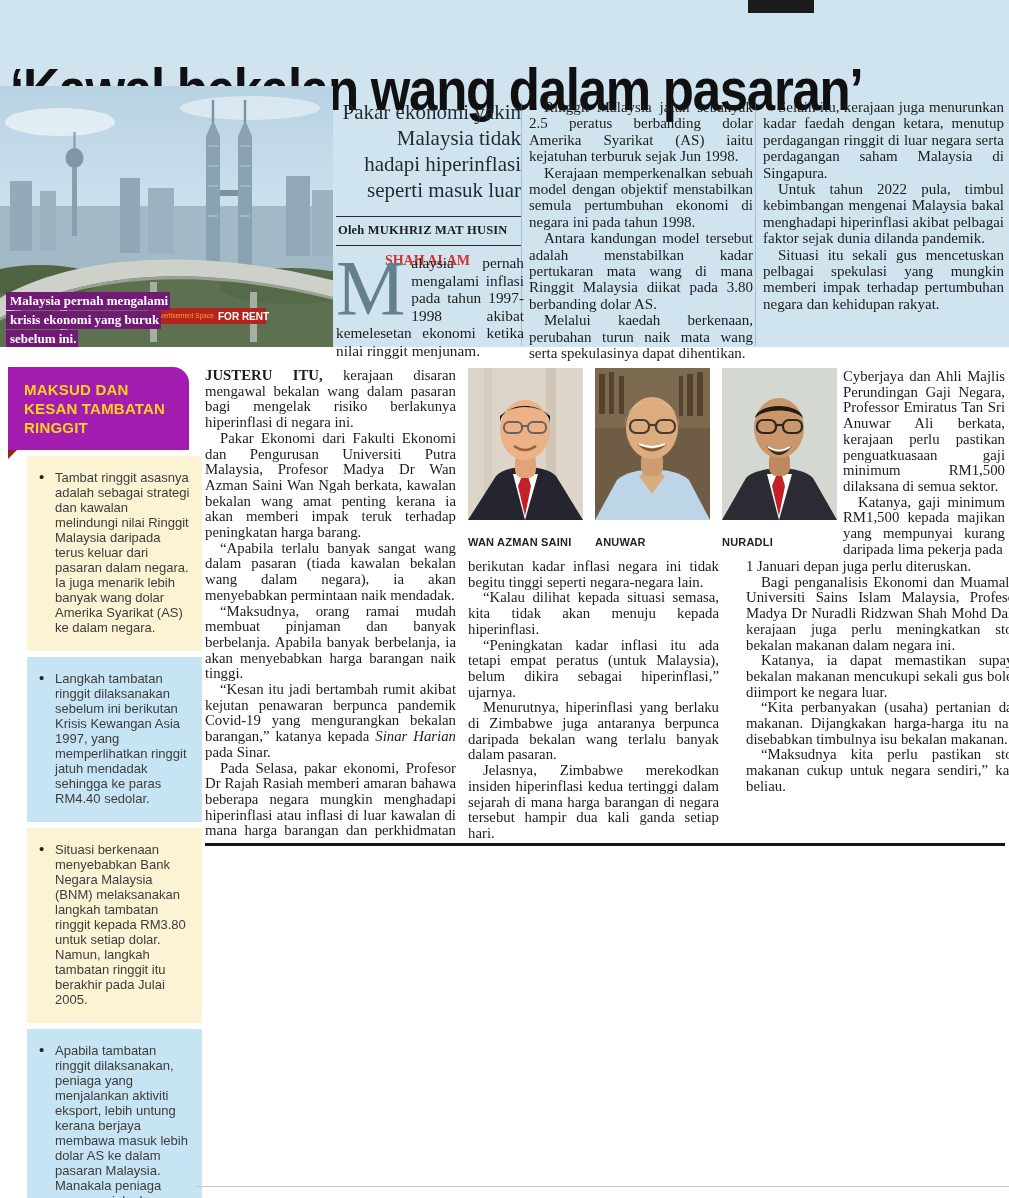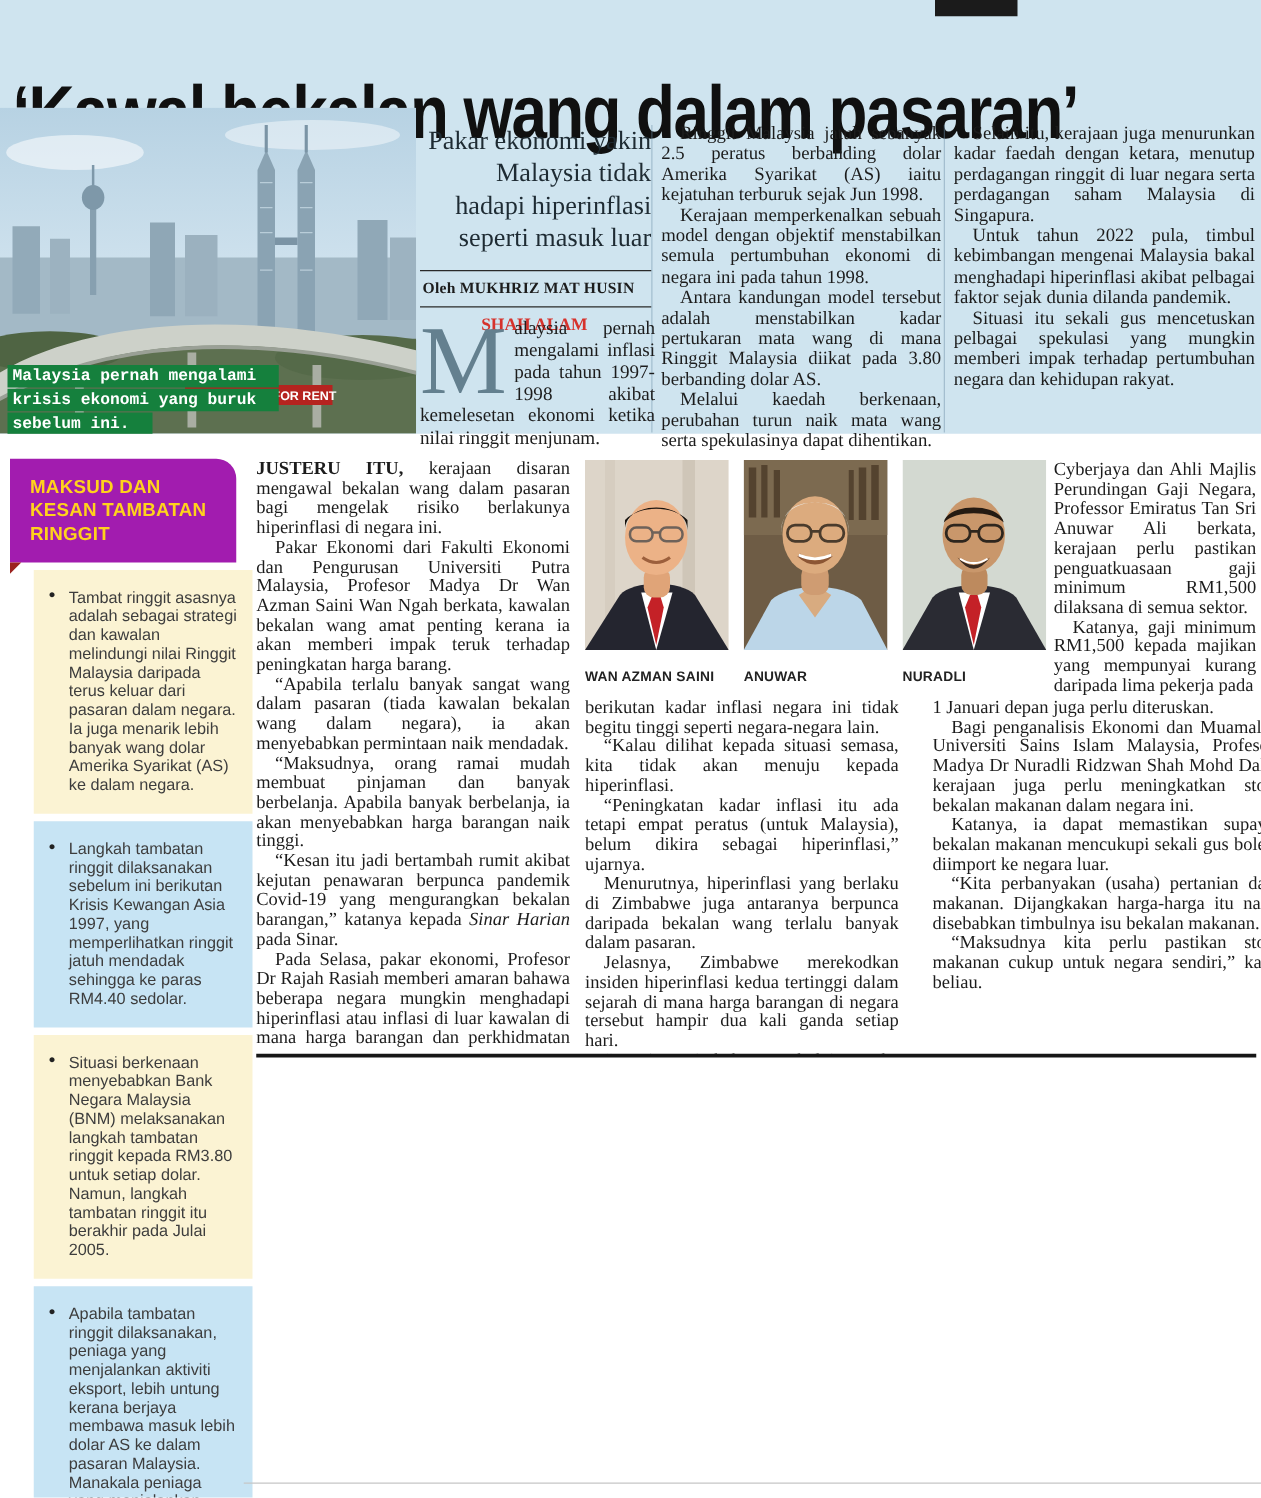--- a/index.html
+++ b/index.html
@@ -14,22 +14,22 @@
     position:absolute;left:10px;top:14px;width:1170px;
     font-family:"Liberation Sans",sans-serif;font-weight:bold;font-size:60px;
     letter-spacing:-1.5px;color:#101010;white-space:nowrap;
     transform:scaleX(.85);transform-origin:left top;line-height:72px;
   }
   .vrule{position:absolute;top:100px;height:246px;width:1px;background:rgba(110,145,168,.45);}
   
   .lead-photo{position:absolute;left:0;top:86px;width:333px;height:261px;overflow:hidden;}
   .photo-caption{position:absolute;left:6px;top:206px;line-height:15px;}
   .photo-caption span{
-    display:inline-block;background:#15803d;color:#fff;padding:1px 18px 2px 4px;margin-bottom:1px;
-    font-family:Liberation Mono, monospace;font-weight:bold;font-size:13px;
+    display:inline-block;background:#701a75;color:#fff;padding:1px 2px 2px 4px;margin-bottom:1px;
+    font-family:Liberation Serif, serif;font-weight:bold;font-size:13px;
   }
   
   .standfirst{
     position:absolute;left:336px;top:99px;width:185px;text-align:right;
     font-size:21px;line-height:26px;color:#1e2b33;
   }
   .byline-block{position:absolute;left:336px;top:216px;width:185px;}
   .byline-rule{height:1px;background:#2a2a2a;}
   .byline{font-weight:bold;font-size:12.5px;padding:6px 0 7px 2px;letter-spacing:.2px;}
   .dateline{font-weight:bold;font-size:14px;color:#d6322c;text-align:center;padding:7px 2px 0 0;}

